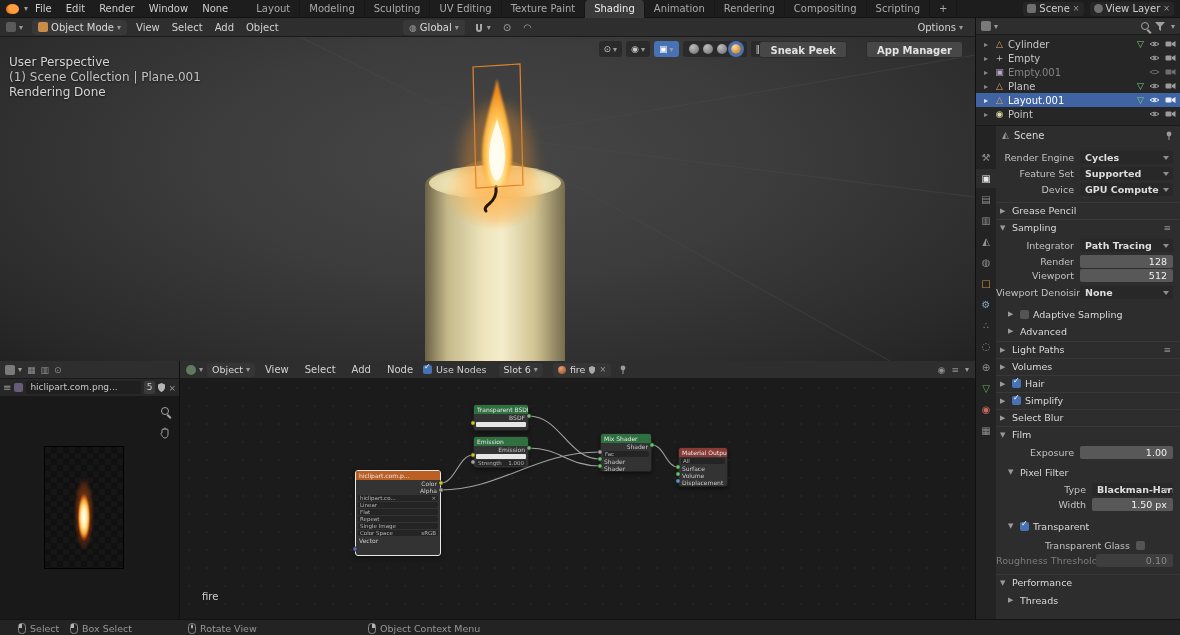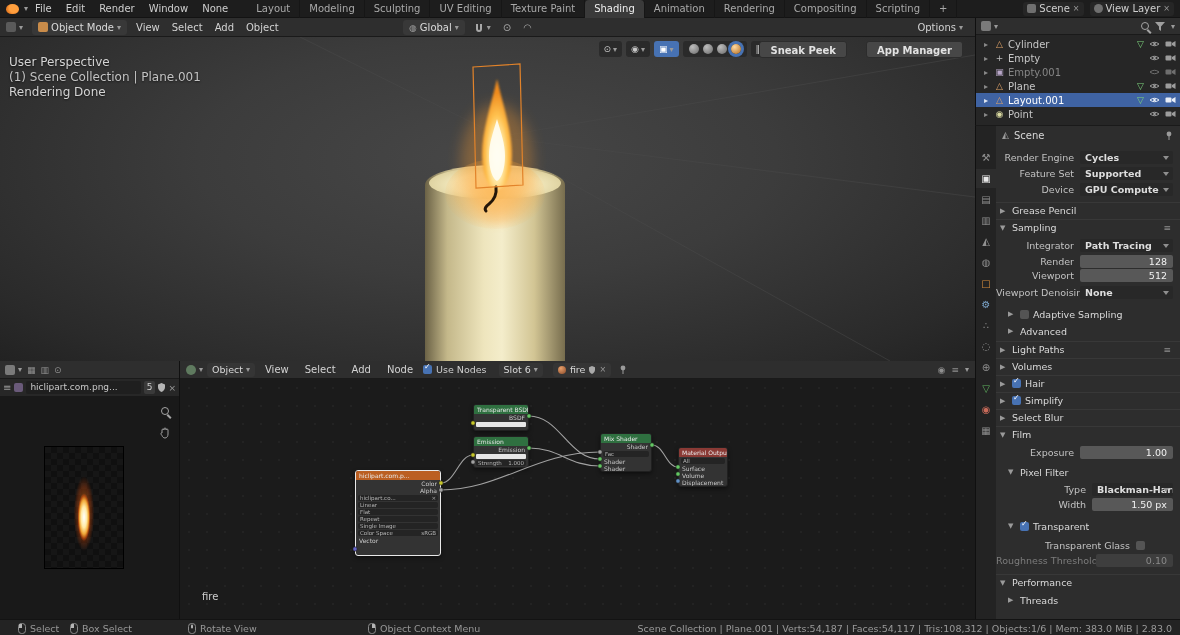--- a/index.html
+++ b/index.html
@@ -705,16 +705,15 @@
         </svg>
       <span>Rotate View</span>
     </span>
     <span class="sb-item" style="left:368px;">
       <svg width="8" height="11">
           <rect x="0.5" y="0.5" width="7" height="10" rx="3" fill="none" stroke="#8b8b8b"></rect>
           <path d="M7 1.2 Q5.5 0.6 4 1 V5 H7 Z" fill="#b5b5b5"></path>
         </svg>
       <span>Object Context Menu</span>
     </span>
-    <span class="sb-stats">Scene Collection | Plane.001 | Verts:54,187 | Faces:54,117 | Tris:108,312 | Objects:1/6 | Mem: 383.0 MiB | 2.83.0</span>
   </div>
 
 </div>
 
 </body></html>

